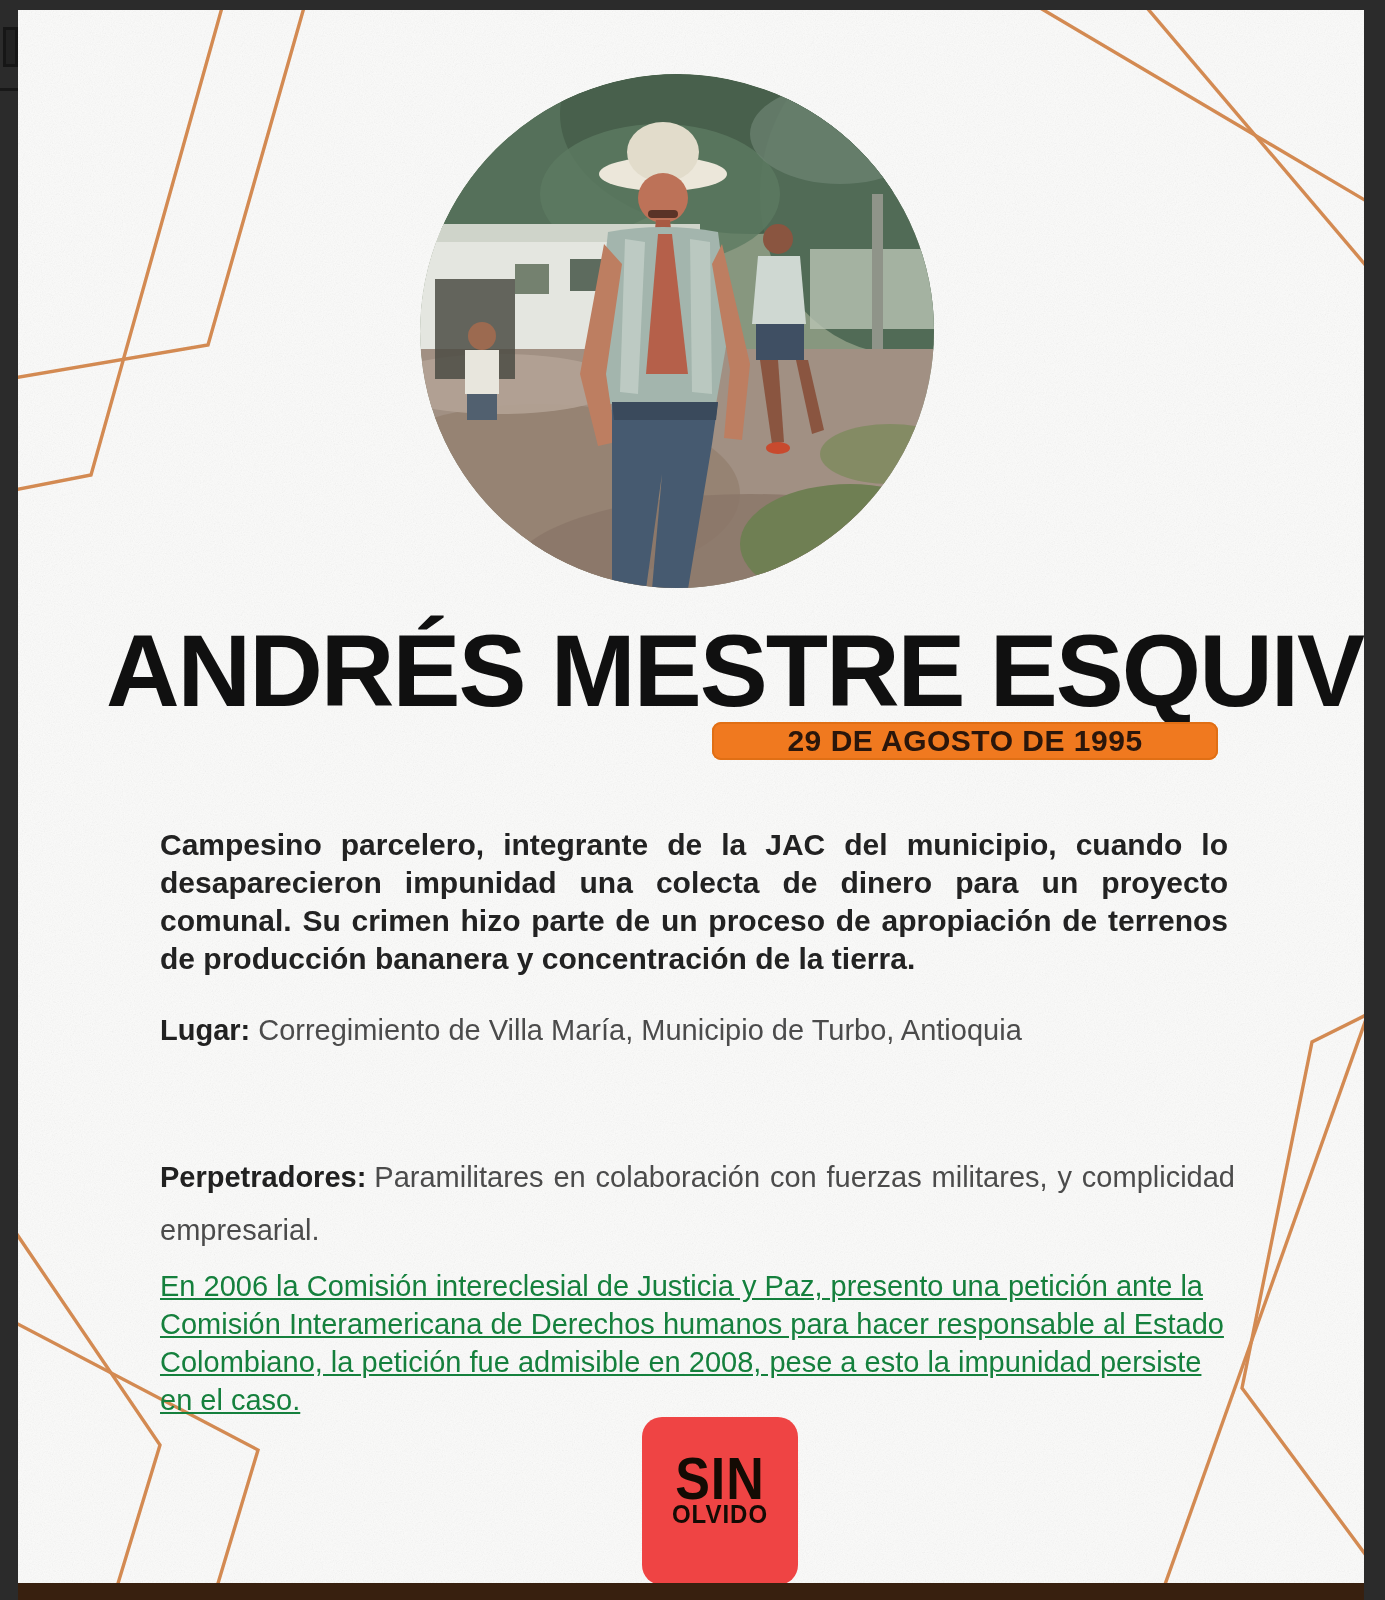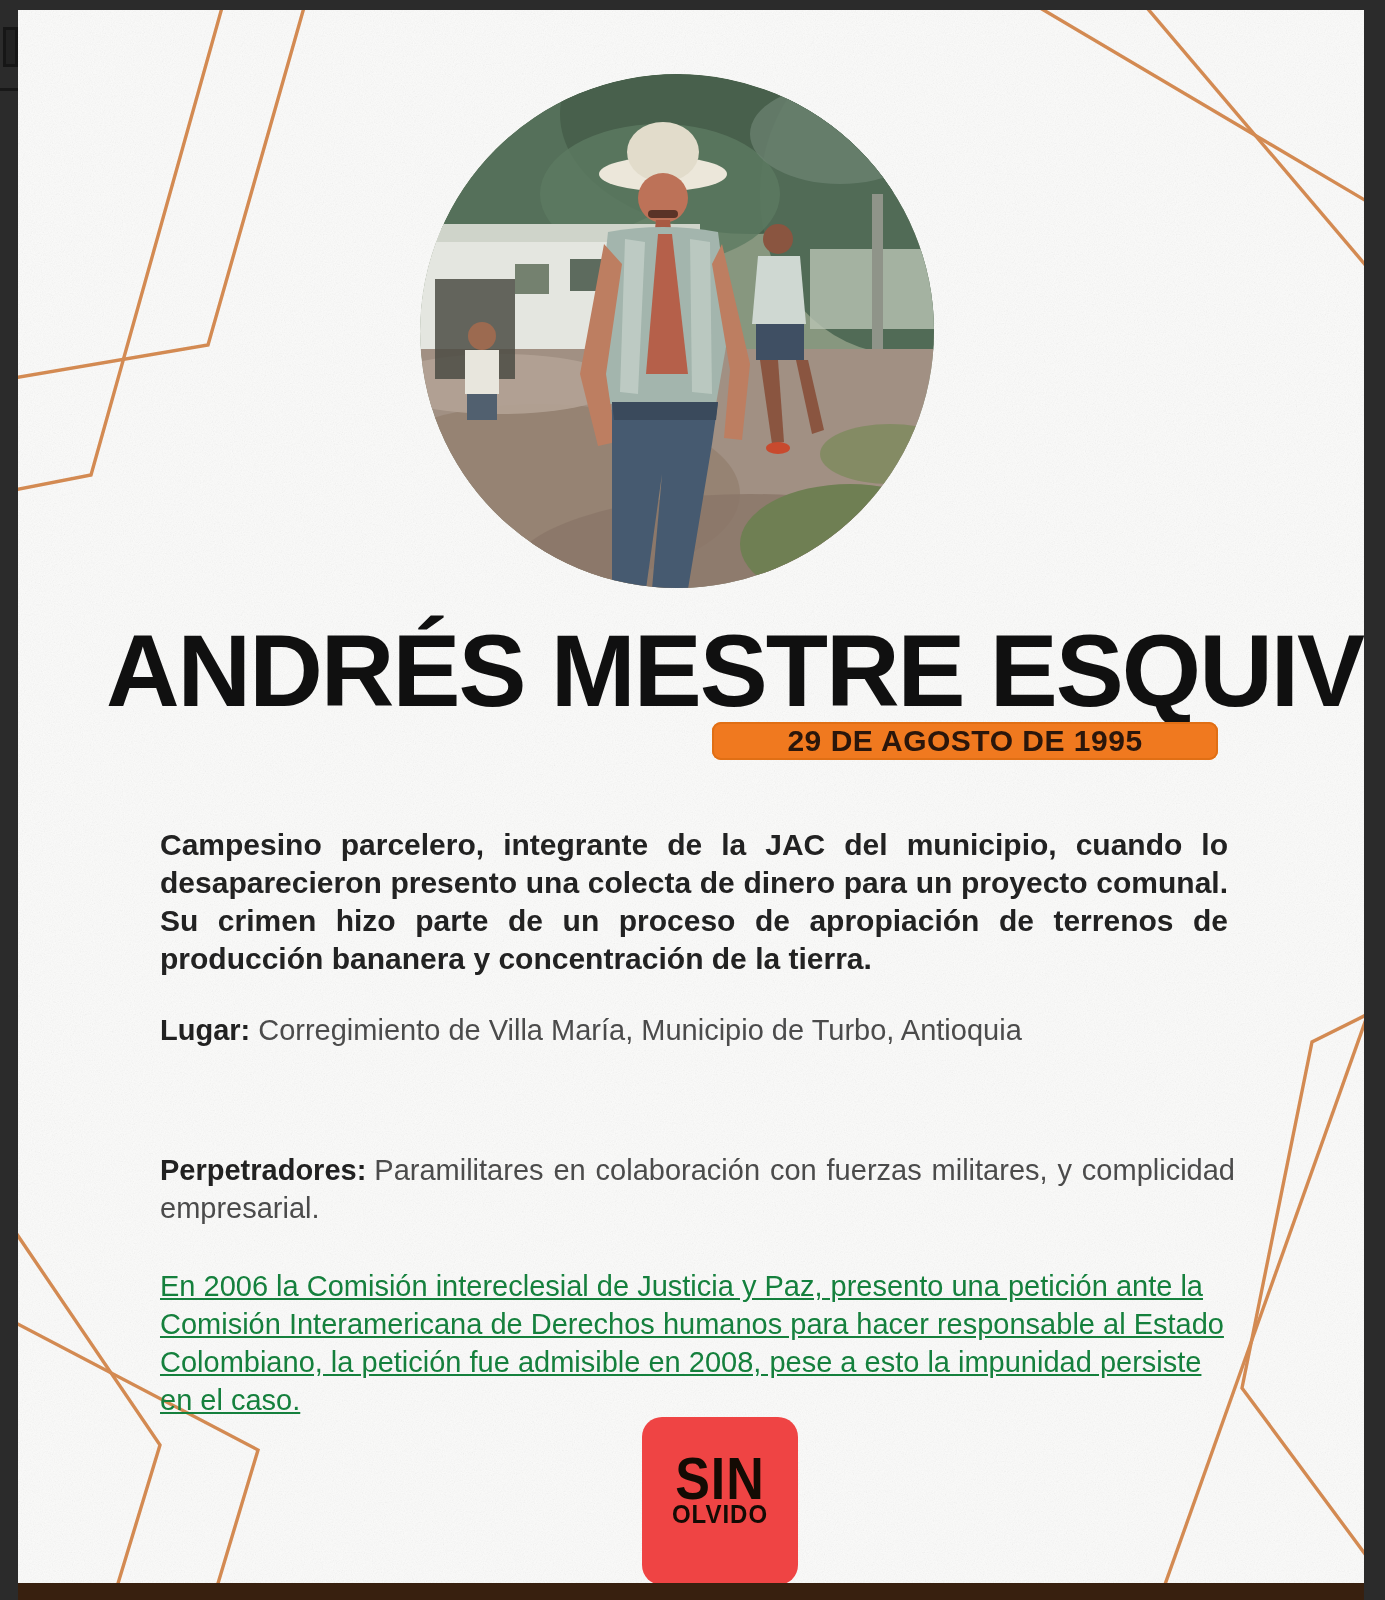--- a/index.html
+++ b/index.html
@@ -55,21 +55,21 @@
     position:absolute;left:142px;top:786px;width:1068px;
     font-size:30px;line-height:38px;font-weight:bold;color:#222222;
     text-align:justify;
   }
   .fields{position:absolute;left:142px;top:1002px;width:1068px;
     font-size:29px;line-height:37px;color:#4b4b4b;}
   .fields p{margin:0;}
   .fields strong{color:#212121;margin-right:8px;}
   .perps{
     position:absolute;left:142px;top:1112px;width:1075px;
-    font-size:29px;line-height:38px;color:#4b4b4b;text-align:justify;
+    font-size:29px;line-height:53px;color:#4b4b4b;text-align:justify;
   }
   .perps strong{color:#212121;margin-right:8px;}
   .note{
     position:absolute;left:142px;top:1228px;width:1078px;
     font-size:29px;line-height:38px;color:#15803d;text-decoration:underline;
   }
   
   .logo{
     position:absolute;left:624px;top:1407px;width:156px;height:168px;
     background:#ef4444;border-radius:20px;
@@ -183,21 +183,21 @@
       </g>
     </svg>
   </div>
 
   <div class="title">ANDRÉS MESTRE ESQUIVEL</div>
 
   <div class="banner">
     <span>29 DE AGOSTO DE 1995</span>
   </div>
 
-  <p class="summary">Campesino parcelero, integrante de la JAC del municipio, cuando lo desaparecieron presento una colecta de dinero para un proyecto comunal.  Su crimen hizo parte de un proceso de apropiación de terrenos de producción bananera y concentración de la tierra.</p>
+  <p class="summary">Campesino parcelero, integrante de la JAC del municipio, cuando lo desaparecieron impunidad una colecta de dinero para un proyecto comunal.  Su crimen hizo parte de un proceso de apropiación de terrenos de producción bananera y concentración de la tierra.</p>
 
   <div class="fields">
     <p><strong>Lugar:</strong><span>Corregimiento de Villa María, Municipio de Turbo, Antioquia</span></p>
   </div>
 
   <p class="perps"><strong>Perpetradores:</strong><span>Paramilitares en colaboración con fuerzas militares, y complicidad empresarial.</span></p>
 
   <p class="note">En 2006 la Comisión intereclesial de Justicia y Paz, presento una petición ante la Comisión Interamericana de Derechos humanos para hacer responsable al Estado Colombiano, la petición fue admisible en 2008, pese a esto la impunidad persiste en el caso.</p>
 
   <div class="logo">

